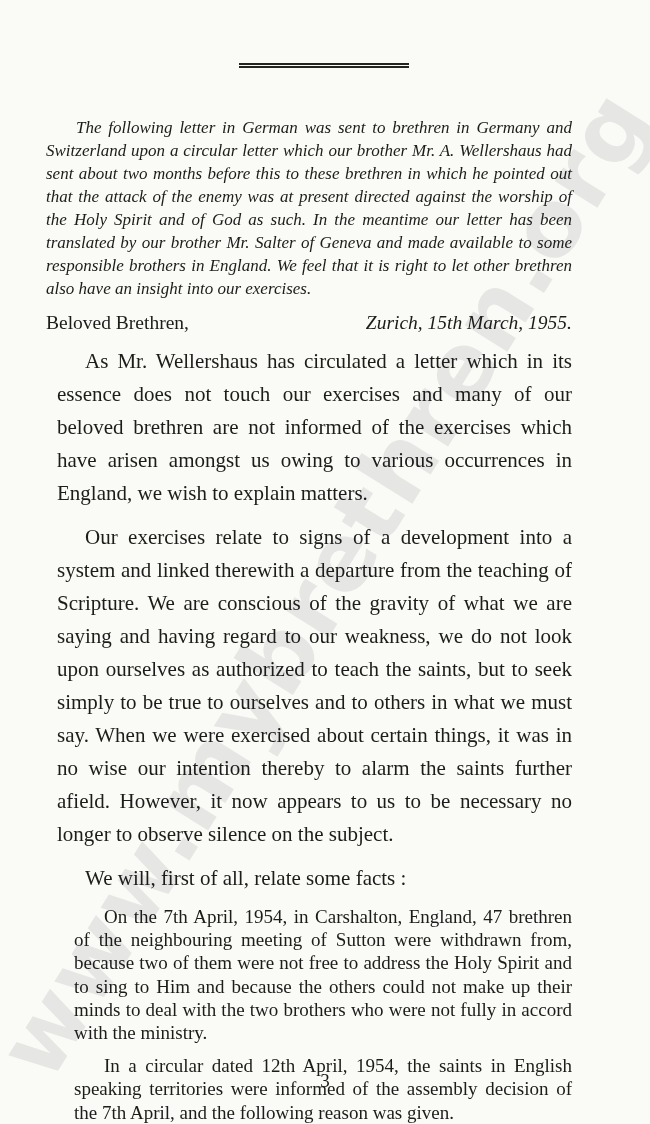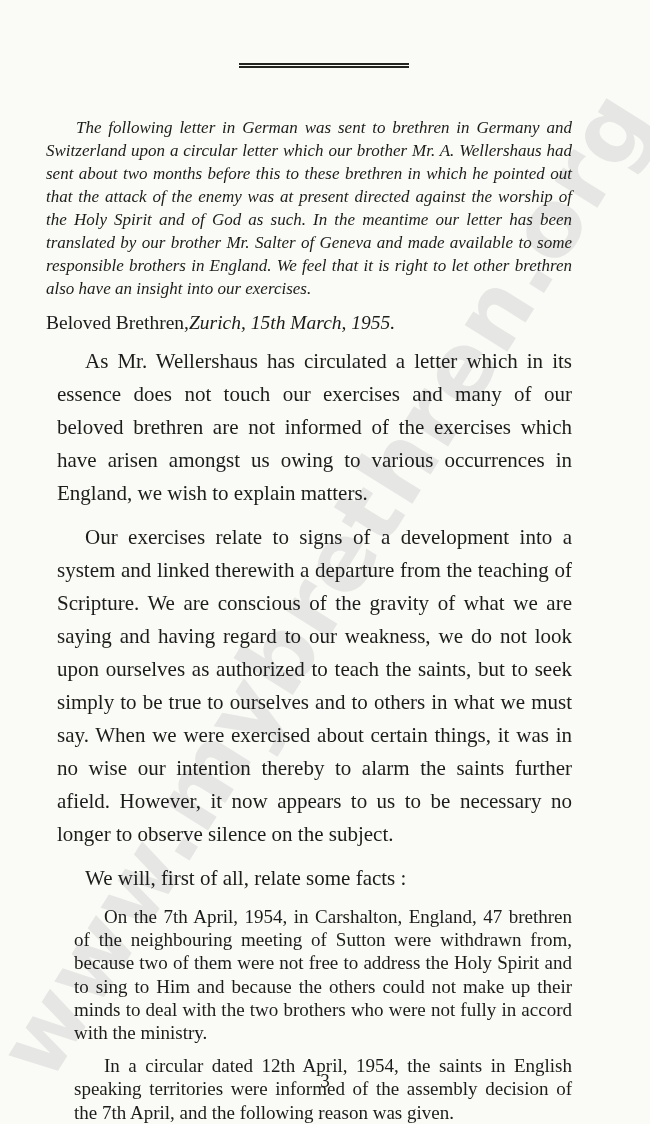--- a/index.html
+++ b/index.html
@@ -69,20 +69,21 @@
   .intro {
     margin: 44px 0 0 0;
     font-style: italic;
     font-size: 17px;
     line-height: 23px;
     text-align: justify;
     text-indent: 30px;
   }
   .meta {
     display: flex;
+    justify-content: space-between;
     align-items: baseline;
     margin-top: 11px;
     font-size: 19.5px;
     line-height: 23px;
   }
   .dateline {
     font-style: italic;
   }
   .body-par {
     margin: 11px 0 0 11px;

